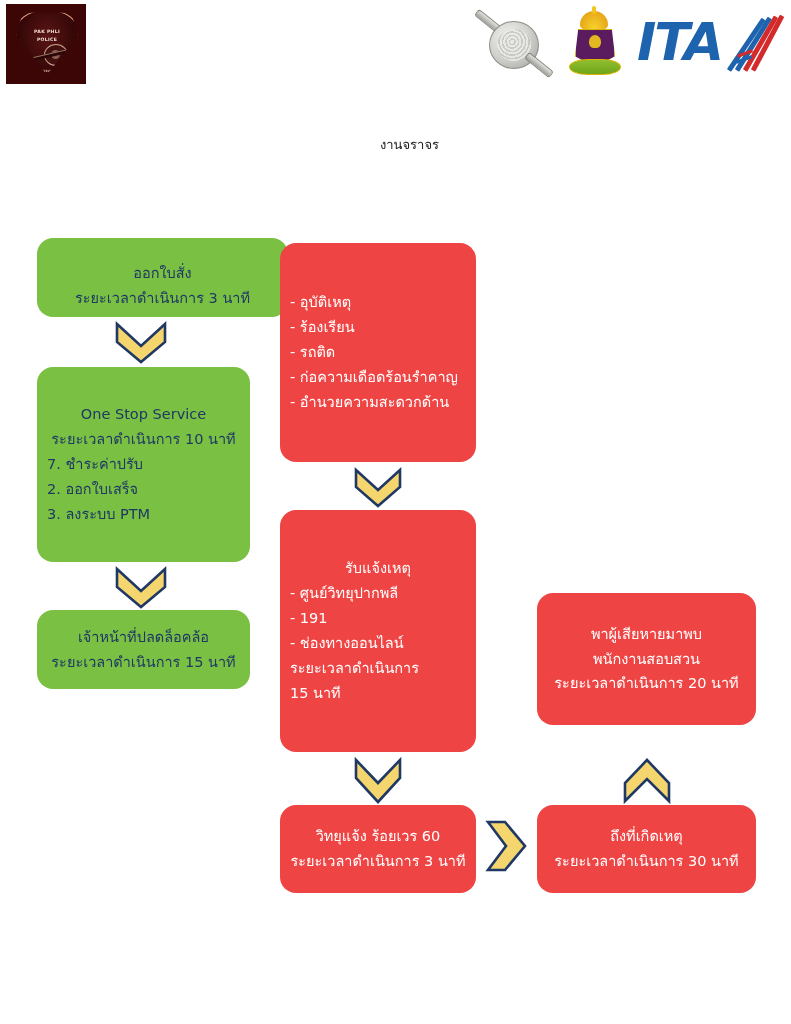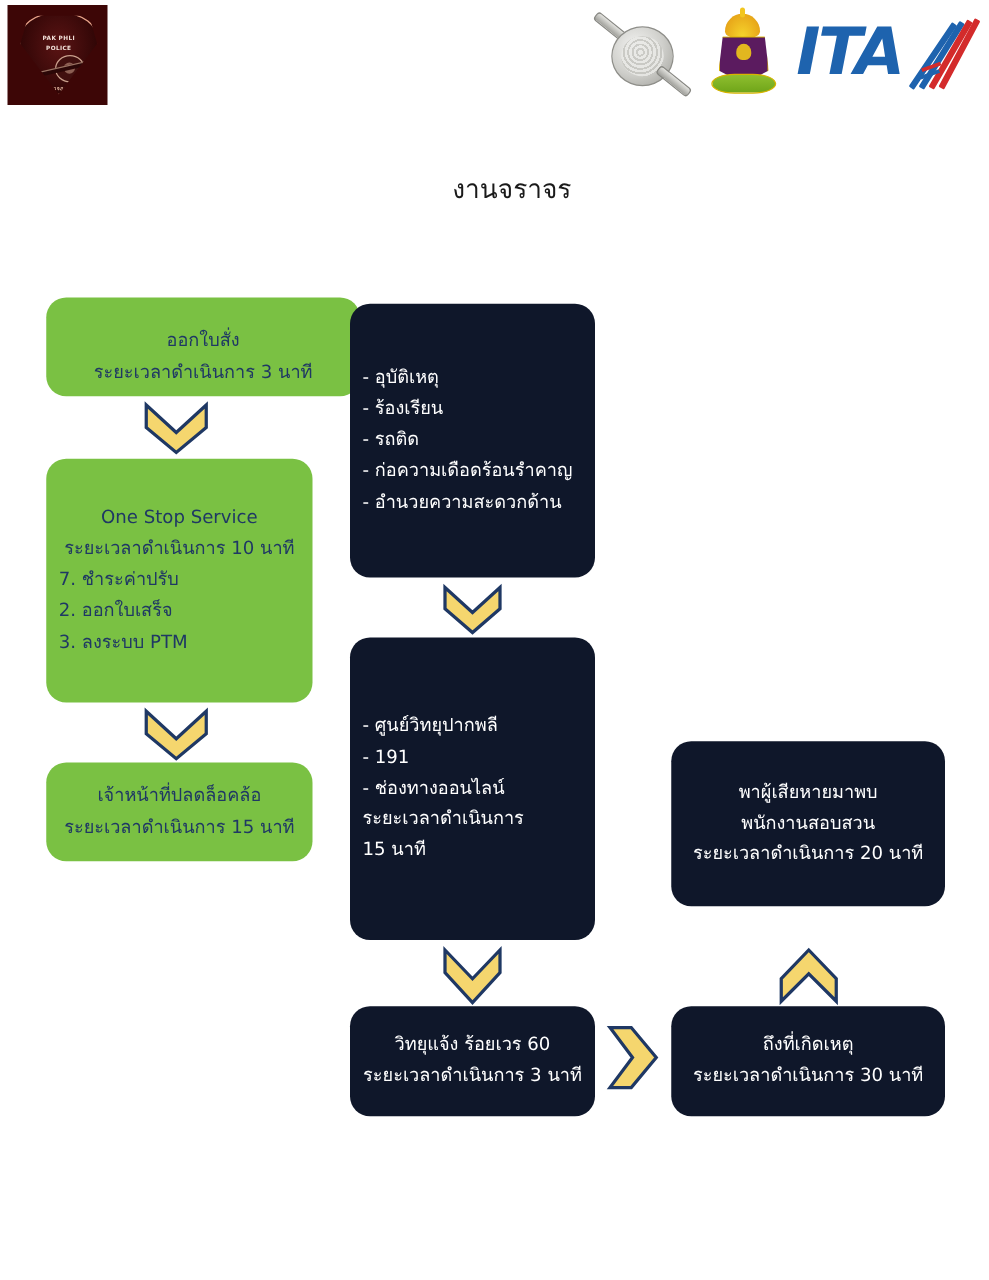--- a/index.html
+++ b/index.html
@@ -68,31 +68,31 @@
   .s3{left:108px;top:56px;background:#d32b2b;transform:rotate(-60deg);}
   .s4{left:116px;top:56px;background:#d32b2b;transform:rotate(-62deg);}
   .ita-flagbar{position:absolute;left:100px;top:40px;width:16px;height:3px;background:#d32b2b;
     transform:rotate(-20deg);}
   .ita-flagbar2{position:absolute;left:99px;top:46px;width:16px;height:3px;background:#1e63ae;
     transform:rotate(-20deg);}
 
   
   .page-title{
     position:absolute;left:0;right:0;top:134px;text-align:center;
-    font-size:21px;color:#1a1a1a;font-weight:normal;padding-left:28px;
+    font-size:13px;color:#1a1a1a;font-weight:normal;padding-left:28px;
   }
 
   
   .node{
     position:absolute;border-radius:16px;box-sizing:border-box;
     display:flex;flex-direction:column;justify-content:center;
     padding:6px 10px;
   }
   .node.green{background:#7ac143;color:#1f3864;}
-  .node.orange{background:#0f172a;color:#ffffff;}
+  .node.orange{background:#ef4444;color:#ffffff;}
   .node .ln{display:block;line-height:1.72;font-size:14.5px;white-space:nowrap;}
   .node.center .ln{text-align:center;}
   .node.left .ln{text-align:left;}
 
   
   #n-ticket      {left:37px; top:238px; width:251px; height:79px;justify-content:flex-end;}
   #n-oss         {left:37px; top:367px; width:213px; height:195px;}
   #n-unlock      {left:37px; top:610px; width:213px; height:79px;}
   #n-incidents   {left:280px;top:243px; width:196px; height:219px;}
   #n-receive     {left:280px;top:510px; width:196px; height:242px;}
@@ -190,20 +190,21 @@
     <span class="ln">- อำนวยความสะดวกด้าน</span>
   </div>
 
   <div class="arrow" id="a3">
     <svg width="52" height="42" viewBox="0 0 52 42">
       <polygon points="4,4 26,24 48,4 48,21 26,40 4,21" fill="#f5d66e" stroke="#1f3864" stroke-width="2.6" stroke-linejoin="miter"></polygon>
     </svg>
   </div>
 
   <div class="node orange left" id="n-receive">
+    <span class="ln title">รับแจ้งเหตุ</span>
     <span class="ln">- ศูนย์วิทยุปากพลี</span>
     <span class="ln">- 191</span>
     <span class="ln">- ช่องทางออนไลน์</span>
     <span class="ln">ระยะเวลาดำเนินการ</span>
     <span class="ln">15 นาที</span>
   </div>
 
   <div class="arrow" id="a4">
     <svg width="52" height="48" viewBox="0 0 52 48">
       <polygon points="4,4 26,27 48,4 48,22 26,46 4,22" fill="#f5d66e" stroke="#1f3864" stroke-width="2.6" stroke-linejoin="miter"></polygon>

